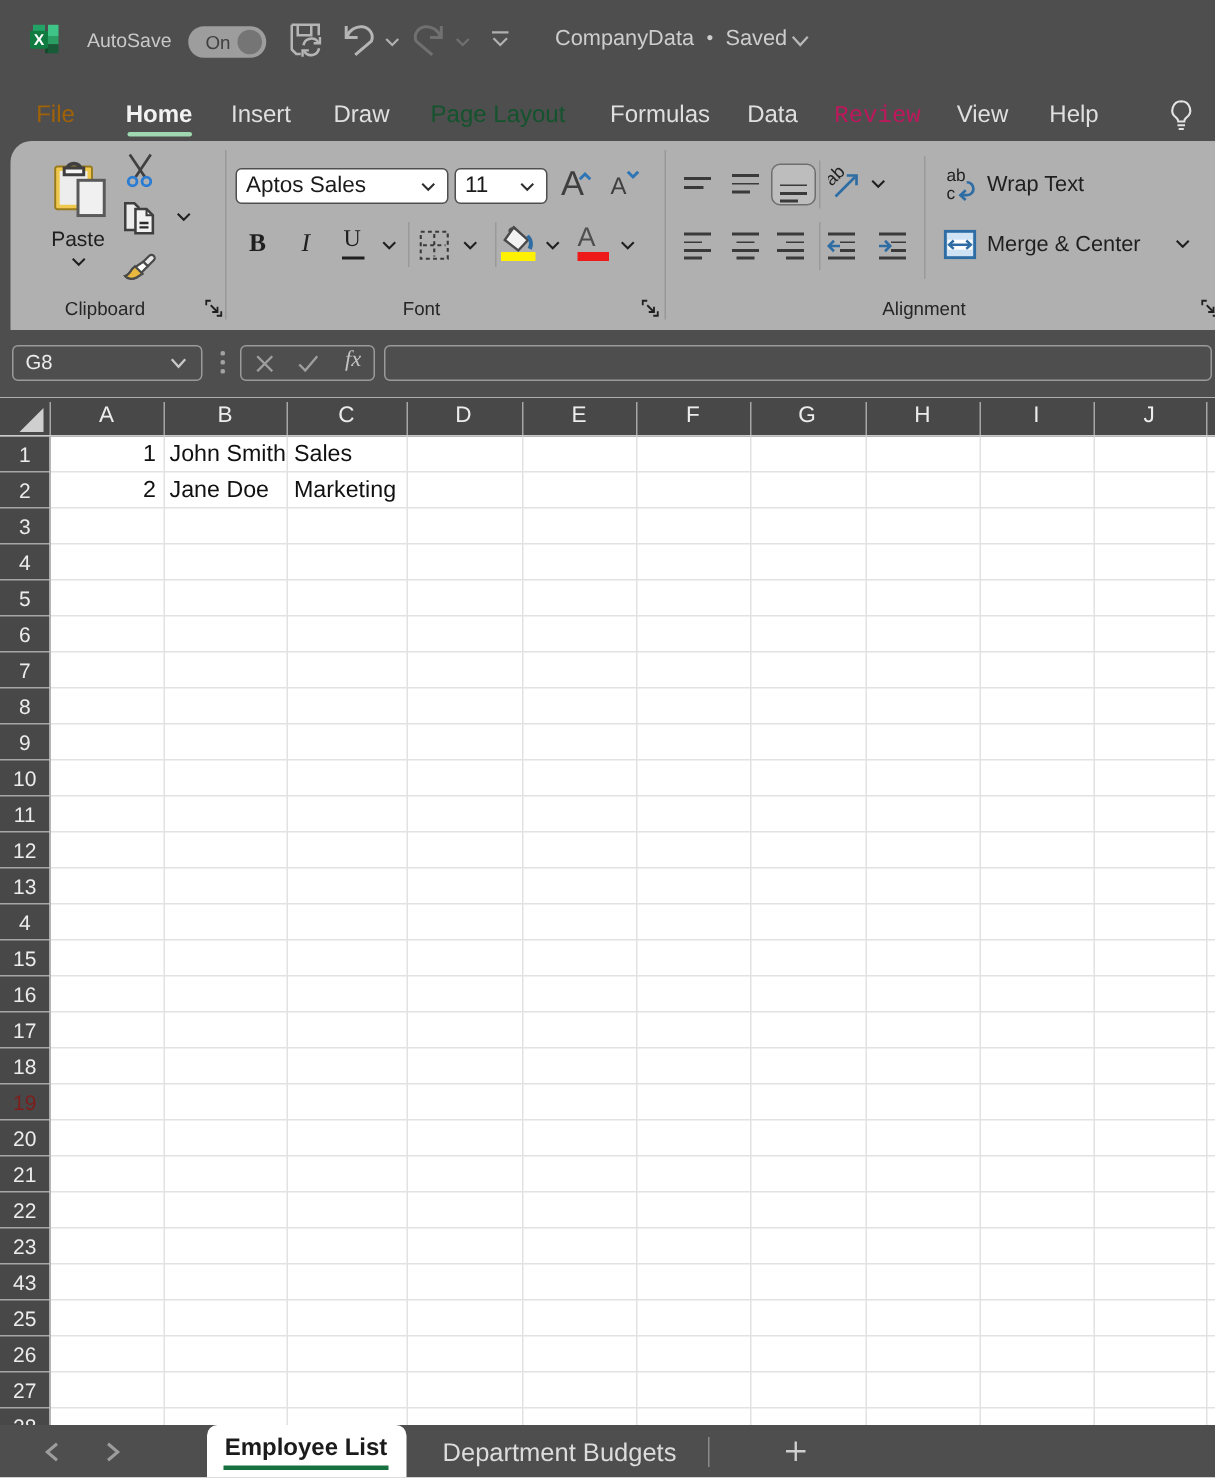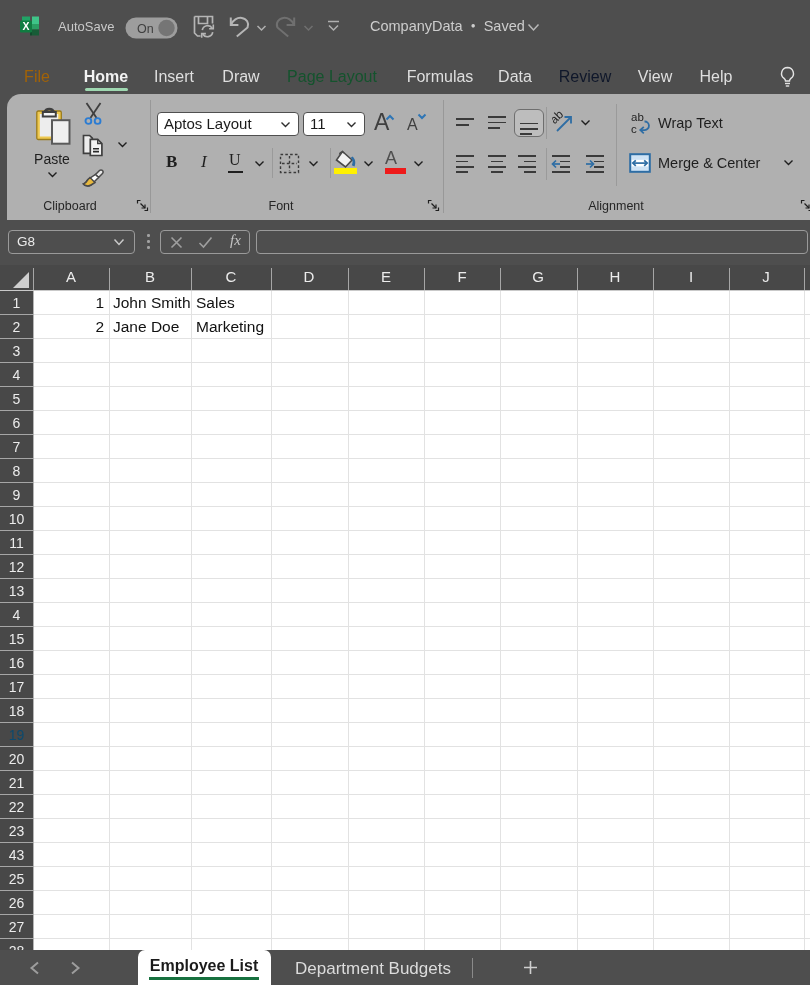--- a/index.html
+++ b/index.html
@@ -53,21 +53,21 @@
 <svg class="abs" style="left:527px;top:23px;" width="13" height="9" viewBox="0 0 13 9" fill="none" stroke="#b8b8b8" stroke-width="1.5">
     <path d="M1.5 1.5 L6.5 7 L11.5 1.5"></path>
   </svg>
 <div class="abs" style="left:37px;top:68px;transform:translateX(-50%);font-size:16px;color:#a16207;white-space:nowrap;">File</div>
 <div class="abs" style="left:106px;top:68px;transform:translateX(-50%);font-size:16px;color:#f2f2f2;font-weight:bold;white-space:nowrap;">Home</div>
 <div class="abs" style="left:174px;top:68px;transform:translateX(-50%);font-size:16px;color:#dfdfdf;white-space:nowrap;">Insert</div>
 <div class="abs" style="left:241px;top:68px;transform:translateX(-50%);font-size:16px;color:#dfdfdf;white-space:nowrap;">Draw</div>
 <div class="abs" style="left:332px;top:68px;transform:translateX(-50%);font-size:16px;color:#14532d;white-space:nowrap;">Page Layout</div>
 <div class="abs" style="left:440px;top:68px;transform:translateX(-50%);font-size:16px;color:#dfdfdf;white-space:nowrap;">Formulas</div>
 <div class="abs" style="left:515px;top:68px;transform:translateX(-50%);font-size:16px;color:#dfdfdf;white-space:nowrap;">Data</div>
-<div class="abs" style="left:585px;top:68px;transform:translateX(-50%);font-size:16px;color:#0f172a;white-space:nowrap;">Review</div>
+<div class="abs" style="left:585px;top:68px;transform:translateX(-50%);font-size:16px;color:#be185d;white-space:nowrap;font-family:Liberation Mono, monospace;">Review</div>
 <div class="abs" style="left:655px;top:68px;transform:translateX(-50%);font-size:16px;color:#dfdfdf;white-space:nowrap;">View</div>
 <div class="abs" style="left:716px;top:68px;transform:translateX(-50%);font-size:16px;color:#dfdfdf;white-space:nowrap;">Help</div>
 <div class="abs" style="left:85px;top:88px;width:43px;height:3px;border-radius:2px;background:#9fd8b1;"></div>
 <svg class="abs" style="left:779px;top:66px;" width="17" height="22" viewBox="0 0 17 22" fill="none" stroke="#e3e3e3" stroke-width="1.4">
 <path d="M8.5 1.5 a6 6 0 0 1 3.4 10.9 c-0.9 0.7 -1.4 1.6 -1.4 2.6 h-4 c0 -1 -0.5 -1.9 -1.4 -2.6 A6 6 0 0 1 8.5 1.5 Z"></path>
 <path d="M6 17.5 h5"></path>
     <path d="M6.8 20 h3.4"></path>
 </svg>
 <div class="abs" style="left:7px;top:94px;width:803px;height:126px;background:#b0b0b0;border-radius:14px 0 0 0;"></div>
 <div class="abs" style="left:150px;top:100px;width:1px;height:113px;background:#989898;"></div>
@@ -123,21 +123,21 @@
 </svg>
 <svg class="abs" style="left:117px;top:141px;" width="11" height="8" viewBox="0 0 11 8" fill="none" stroke="#1f1f1f" stroke-width="1.4">
     <path d="M1.5 1.5 L5.5 5.5 L9.5 1.5"></path>
   </svg>
 <svg class="abs" style="left:82px;top:166px;" width="22" height="21" viewBox="0 0 22 21">
 <path d="M13.5 8.5 L17.5 4.5 a2.1 2.1 0 0 1 3 3 L16.5 11.5 Z" fill="#e8e8e8" stroke="#4a4a4a" stroke-width="1.5"></path>
 <path d="M13.5 8.5 L16.5 11.5 L9 19 c-2.5 1.5 -6 1 -7.5 -1 c2 -0.5 3 -2 4.5 -4.5 Z" fill="#fff" stroke="#4a4a4a" stroke-width="1.5"></path>
 <path d="M1.5 18 c2 -0.5 3 -2 4.5 -4.5 l2 -2 5 5 -4 2.5 c-2.5 1.5 -6 1 -7.5 -1 Z" fill="#e8b93e" stroke="#4a4a4a" stroke-width="1.5"></path>
 </svg>
 <div class="abs" style="left:157px;top:112px;width:142px;height:24px;background:#fff;border:1px solid #4f4f4f;border-radius:4px;"></div>
-<div class="abs" style="left:164px;top:115px;font-size:15px;color:#1a1a1a;">Aptos Layout</div>
+<div class="abs" style="left:164px;top:115px;font-size:15px;color:#1a1a1a;">Aptos Sales</div>
 <svg class="abs" style="left:280px;top:121px;" width="11" height="8" viewBox="0 0 11 8" fill="none" stroke="#2f2f2f" stroke-width="1.4">
     <path d="M1.5 1.5 L5.5 5.5 L9.5 1.5"></path>
   </svg>
 <div class="abs" style="left:303px;top:112px;width:62px;height:24px;background:#fff;border:1px solid #4f4f4f;border-radius:4px;"></div>
 <div class="abs" style="left:310px;top:115px;font-size:15px;color:#1a1a1a;">11</div>
 <svg class="abs" style="left:346px;top:121px;" width="11" height="8" viewBox="0 0 11 8" fill="none" stroke="#2f2f2f" stroke-width="1.4">
     <path d="M1.5 1.5 L5.5 5.5 L9.5 1.5"></path>
   </svg>
 <div class="abs" style="left:374px;top:109px;font-size:23px;color:#3f3f3f;">A</div>
 <svg class="abs" style="left:385px;top:114px;" width="10" height="7" viewBox="0 0 10 7" fill="none" stroke="#2e75b5" stroke-width="2">
@@ -328,21 +328,21 @@
 <div class="abs" style="left:33px;top:385px;width:777px;height:1px;background:#e2e2e2;"></div>
 <div class="abs" style="left:0;top:386px;width:33px;height:24px;color:#ececec;font-size:14px;text-align:center;line-height:24px;">16</div>
 <div class="abs" style="left:0;top:409px;width:33px;height:1px;background:#a6a6a6;"></div>
 <div class="abs" style="left:33px;top:409px;width:777px;height:1px;background:#e2e2e2;"></div>
 <div class="abs" style="left:0;top:410px;width:33px;height:24px;color:#ececec;font-size:14px;text-align:center;line-height:24px;">17</div>
 <div class="abs" style="left:0;top:433px;width:33px;height:1px;background:#a6a6a6;"></div>
 <div class="abs" style="left:33px;top:433px;width:777px;height:1px;background:#e2e2e2;"></div>
 <div class="abs" style="left:0;top:434px;width:33px;height:24px;color:#ececec;font-size:14px;text-align:center;line-height:24px;">18</div>
 <div class="abs" style="left:0;top:457px;width:33px;height:1px;background:#a6a6a6;"></div>
 <div class="abs" style="left:33px;top:457px;width:777px;height:1px;background:#e2e2e2;"></div>
-<div class="abs" style="left:0;top:458px;width:33px;height:24px;color:#0c4a6e;font-size:14px;text-align:center;line-height:24px;">19</div>
+<div class="abs" style="left:0;top:458px;width:33px;height:24px;color:#7f1d1d;font-size:14px;text-align:center;line-height:24px;">19</div>
 <div class="abs" style="left:0;top:481px;width:33px;height:1px;background:#a6a6a6;"></div>
 <div class="abs" style="left:33px;top:481px;width:777px;height:1px;background:#e2e2e2;"></div>
 <div class="abs" style="left:0;top:482px;width:33px;height:24px;color:#ececec;font-size:14px;text-align:center;line-height:24px;">20</div>
 <div class="abs" style="left:0;top:505px;width:33px;height:1px;background:#a6a6a6;"></div>
 <div class="abs" style="left:33px;top:505px;width:777px;height:1px;background:#e2e2e2;"></div>
 <div class="abs" style="left:0;top:506px;width:33px;height:24px;color:#ececec;font-size:14px;text-align:center;line-height:24px;">21</div>
 <div class="abs" style="left:0;top:529px;width:33px;height:1px;background:#a6a6a6;"></div>
 <div class="abs" style="left:33px;top:529px;width:777px;height:1px;background:#e2e2e2;"></div>
 <div class="abs" style="left:0;top:530px;width:33px;height:24px;color:#ececec;font-size:14px;text-align:center;line-height:24px;">22</div>
 <div class="abs" style="left:0;top:553px;width:33px;height:1px;background:#a6a6a6;"></div>

